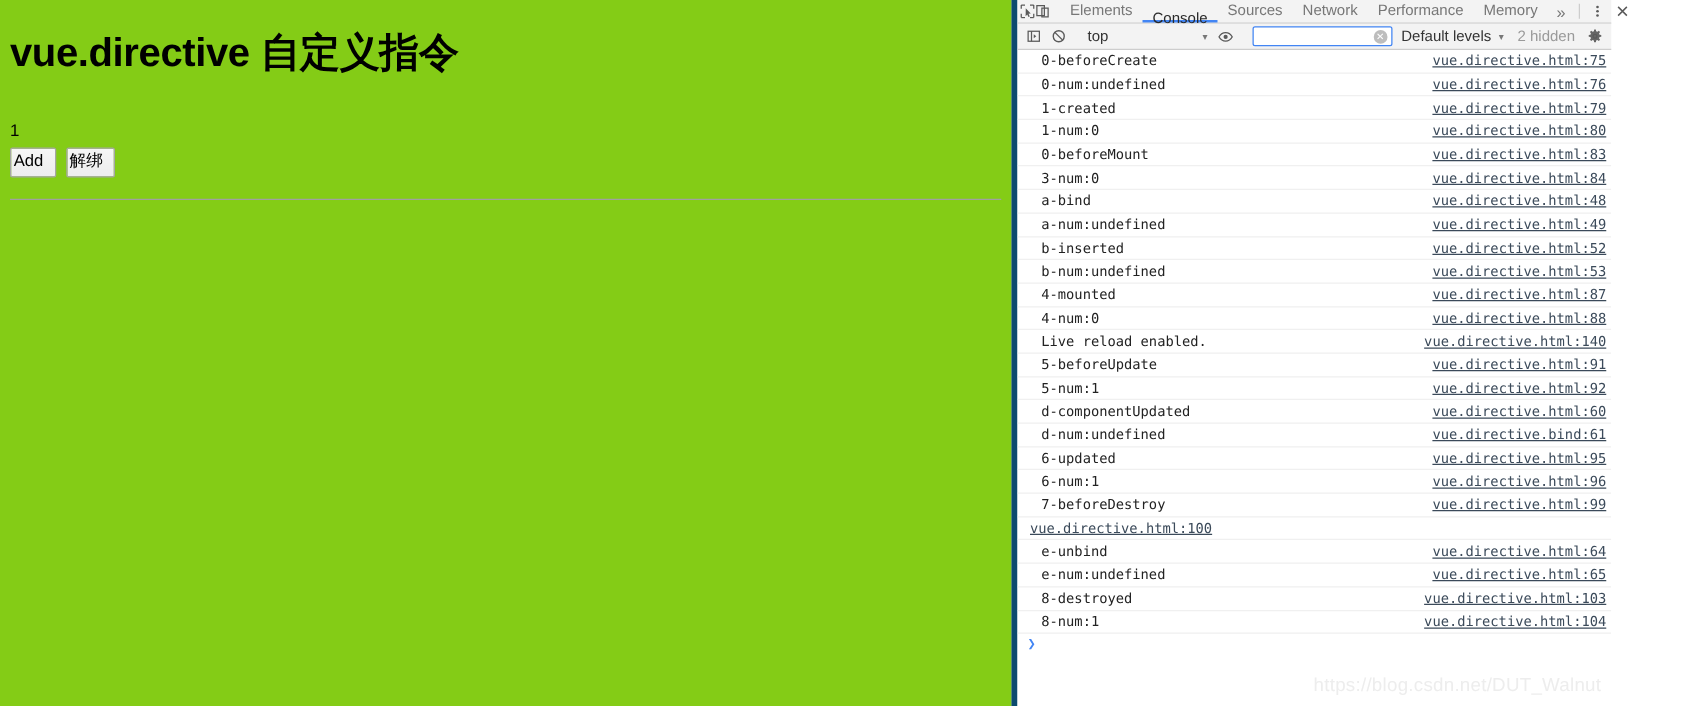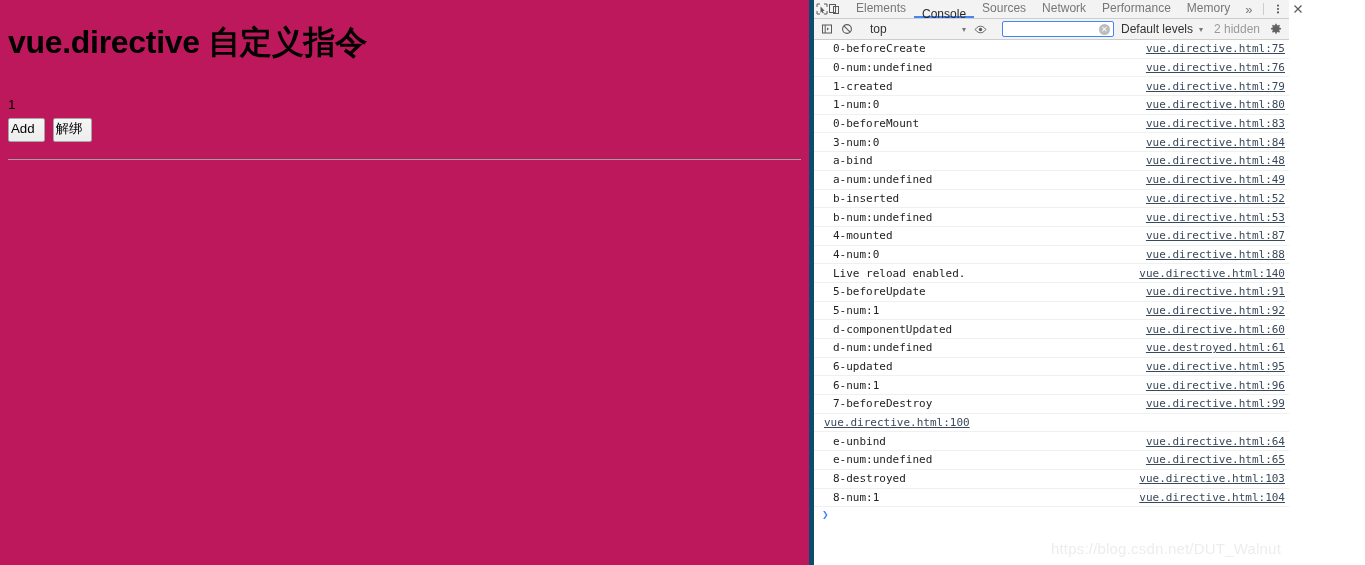--- a/index.html
+++ b/index.html
@@ -8,21 +8,21 @@
     width: 1365px; height: 565px;
     overflow: hidden;
     background: #ffffff;
     font-family: "Liberation Sans", sans-serif;
   }
   #root { position: relative; width: 1365px; height: 565px; display: flex; }
 
   
   .page {
     width: 809px; height: 565px;
-    background: #be185d;
+    background: #84cc16;
     padding: 8px;
     position: relative;
     overflow: hidden;
   }
   .page-title {
     font-size: 32px;
     font-weight: bold;
     color: #000000;
     margin: 16px 0 0 0;
     line-height: 1.15;
@@ -372,21 +372,21 @@
           <div class="log-row">
             <span class="log-msg">5-num:1</span>
             <span class="log-src">vue.directive.html:92</span>
           </div>
           <div class="log-row">
             <span class="log-msg">d-componentUpdated</span>
             <span class="log-src">vue.directive.html:60</span>
           </div>
           <div class="log-row">
             <span class="log-msg">d-num:undefined</span>
-            <span class="log-src">vue.destroyed.html:61</span>
+            <span class="log-src">vue.directive.bind:61</span>
           </div>
           <div class="log-row">
             <span class="log-msg">6-updated</span>
             <span class="log-src">vue.directive.html:95</span>
           </div>
           <div class="log-row">
             <span class="log-msg">6-num:1</span>
             <span class="log-src">vue.directive.html:96</span>
           </div>
           <div class="log-row">

